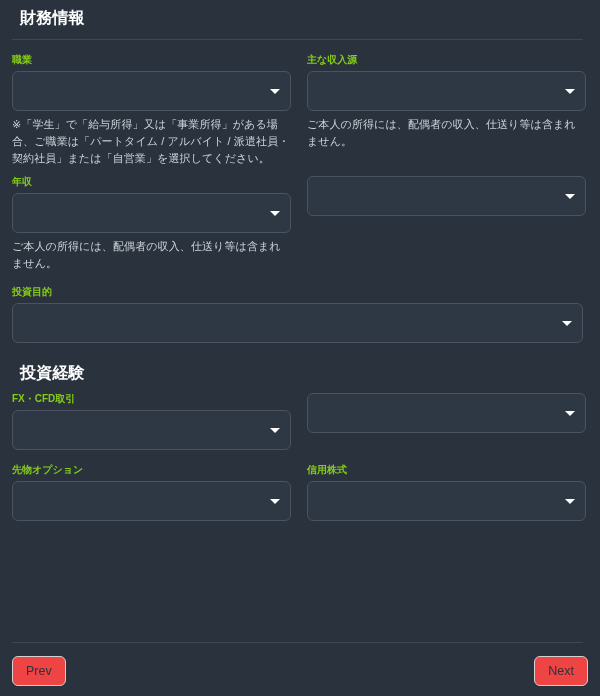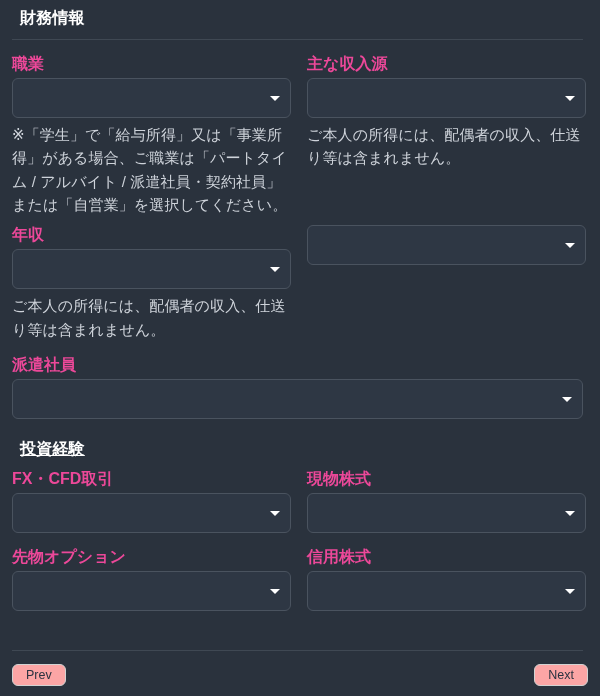--- a/index.html
+++ b/index.html
@@ -54,23 +54,23 @@
 
   .field {
     width: 279px;
   }
   .field.full {
     width: 571px;
   }
 
   .field-label {
     display: block;
-    font-size: 16px;
+    font-size: 10px;
     font-weight: bold;
-    color: #ec4899;
+    color: #84cc16;
     line-height: 1.2;
     margin: 0 0 5px 0;
   }
 
   
   .select-wrap {
     position: relative;
     width: 100%;
     height: 40px;
   }
@@ -100,21 +100,21 @@
     width: 0;
     height: 0;
     border-left: 5px solid transparent;
     border-right: 5px solid transparent;
     border-top: 5px solid #ffffff;
     pointer-events: none;
   }
 
   
   .field-note {
-    font-size: 15px;
+    font-size: 11px;
     line-height: 1.55;
     color: #ced3da;
     margin: 5px 0 0 0;
     letter-spacing: 0.1px;
   }
 
   
   .row-gap-lg { width: 100%; height: 14px; }
   .row-gap-md { width: 100%; height: 12px; }
   .row-gap-sm { width: 100%; height: 9px; }
@@ -135,23 +135,23 @@
   }
 
   .footer-buttons {
     display: flex;
     justify-content: space-between;
     align-items: center;
   }
 
   .nav-button {
     min-width: 53px;
-    height: 22px;
+    height: 30px;
     padding: 0 13px;
-    background: #fca5a5;
+    background: #ef4444;
     border: 1px solid #d2d2d2;
     border-radius: 6px;
     font-family: inherit;
     font-size: 12.5px;
     color: #2b3340;
     cursor: pointer;
     line-height: 1;
   }
 </style>
 </head>
@@ -200,47 +200,46 @@
     <div class="field">
       <div class="select-wrap">
         <input class="select-box" type="text" readonly="" placeholder="" style="">
         <span class="caret-icon"></span>
       </div>
     </div>
 
     <div class="row-gap-lg"></div>
 
     <div class="field full">
-      <label class="field-label">派遣社員</label>
-      <div class="select-wrap">
-        <input class="select-box" type="text" readonly="" placeholder="" style="">
-        <span class="caret-icon"></span>
-      </div>
-    </div>
-
-  </div>
-
-  <div class="heading-block-exp" style="padding-top:22px;text-decoration:underline;">
+      <label class="field-label">投資目的</label>
+      <div class="select-wrap">
+        <input class="select-box" type="text" readonly="" placeholder="" style="">
+        <span class="caret-icon"></span>
+      </div>
+    </div>
+
+  </div>
+
+  <div class="heading-block-exp" style="padding-top:22px;">
     <h2 class="section-heading">投資経験</h2>
   </div>
 
   <div class="row-gap-md"></div>
 
   <div class="form-grid">
 
     <div class="field">
       <label class="field-label">FX・CFD取引</label>
       <div class="select-wrap">
         <input class="select-box" type="text" readonly="" placeholder="" style="">
         <span class="caret-icon"></span>
       </div>
     </div>
 
     <div class="field">
-      <label class="field-label">現物株式</label>
       <div class="select-wrap">
         <input class="select-box" type="text" readonly="" placeholder="" style="">
         <span class="caret-icon"></span>
       </div>
     </div>
 
     <div class="row-gap-lg"></div>
 
     <div class="field">
       <label class="field-label">先物オプション</label>

